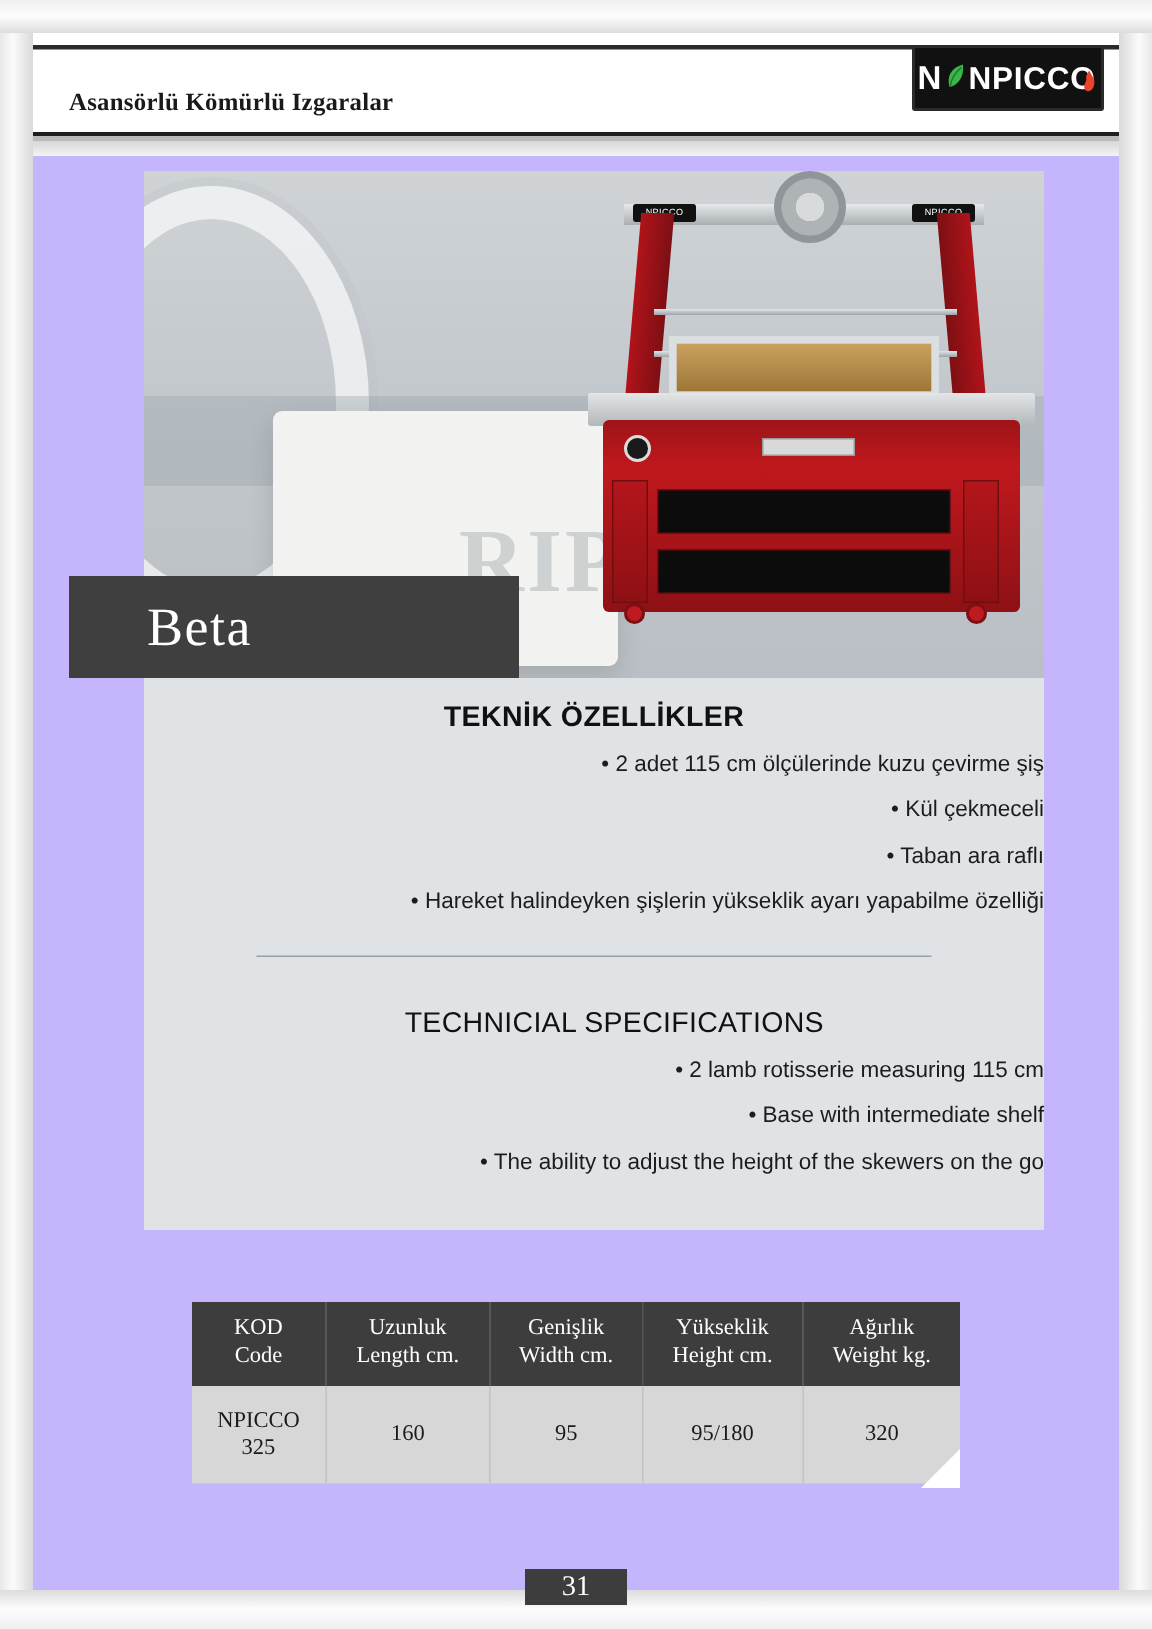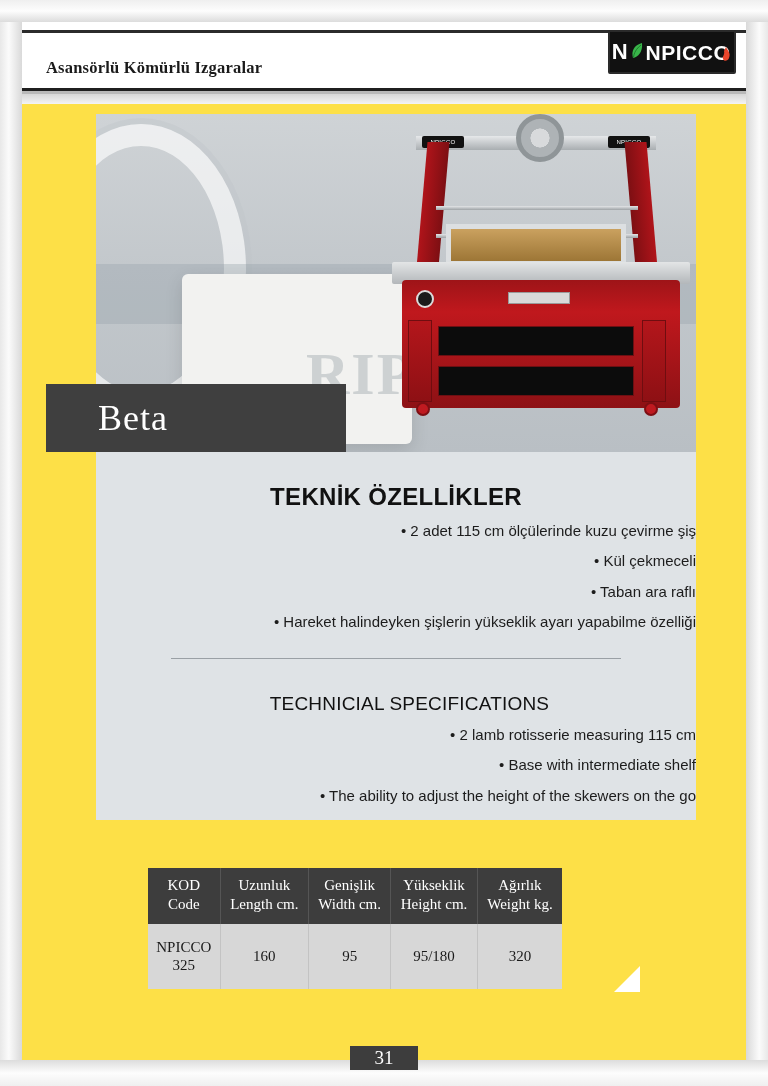--- a/index.html
+++ b/index.html
@@ -5,21 +5,21 @@
   * { box-sizing: border-box; margin: 0; padding: 0; }
   html, body {
     width: 768px; height: 1086px;
     background: #ffffff;
     font-family: "Liberation Sans", sans-serif;
     overflow: hidden;
   }
   .page {
     position: relative;
     width: 768px; height: 1086px;
-    background: #fde047;
+    background: #c4b5fd;
   }
   
   .frame-left {
     position: absolute; left: 0; top: 0; width: 22px; height: 1086px;
     background: linear-gradient(to right,#e8e8e8,#fbfbfb 40%,#d9d9d9);
   }
   .frame-right {
     position: absolute; right: 0; top: 0; width: 22px; height: 1086px;
     background: linear-gradient(to left,#e8e8e8,#fbfbfb 40%,#d9d9d9);
   }
@@ -201,42 +201,42 @@
     font-size: 36px; letter-spacing: 1px; margin-left: 52px; font-weight: normal;
   }
 
   
   .spec-block {
     position: absolute; left: 96px; top: 452px; width: 600px; height: 368px;
     background: #dfe3e6;
     text-align: center;
   }
   .spec-title {
-    margin-top: 31px;
-    font-size: 24px; font-weight: bold; color: #111;
+    margin-top: 16px;
+    font-size: 19px; font-weight: bold; color: #111;
     letter-spacing: .3px;
   }
   .spec-title-en {
     font-size: 19px; font-weight: normal; color: #111;
     letter-spacing: .2px; margin-top: 0; margin-left: 27px;
   }
   .spec-line {
     font-size: 15px; color: #1c1c1c; margin-top: 10px; line-height: 1.35; text-align: right;
   }
   .spec-divider {
     width: 450px; height: 1px; background: #9aa0a5;
     margin: 26px auto 0 auto;
   }
   .spec-gap { height: 34px; }
 
   
   .table-wrap {
     position: absolute; left: 128px; top: 868px; width: 512px; height: 124px;
   }
-  table { border-collapse: collapse; width: 414px; margin-left: 20px; }
+  table { border-collapse: collapse; width: 512px; }
   thead th {
     background: #3d3d3d; color: #ffffff;
     font-family: "Liberation Serif", serif; font-weight: normal;
     font-size: 15px; padding: 8px 2px 10px 2px; line-height: 1.25;
     border-right: 1px solid #555;
   }
   thead th:last-child { border-right: none; }
   tbody td {
     background: #d7d7d7; color: #1a1a1a;
     font-family: "Liberation Serif", serif; font-size: 15px;

